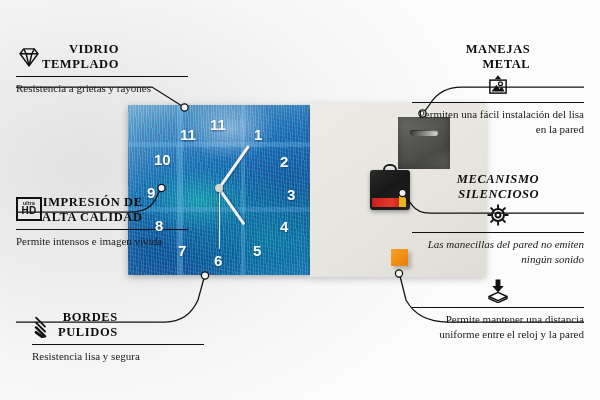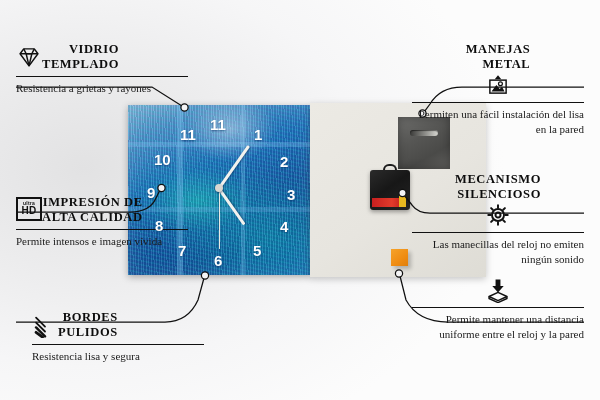--- a/index.html
+++ b/index.html
@@ -116,21 +116,21 @@
     font-family:"Liberation Serif", serif;
     font-size:11px; color:#1a1a1a; line-height:1.35;
   }
   .f-icon { width:26px; height:26px; flex:0 0 26px; }
   .f-icon svg { width:26px; height:26px; display:block; }
 
   #feat-vidrio     { left:16px;  top:42px; }
   #feat-impresion  { left:16px;  top:188px;margin-top:7px; }
   #feat-bordes     { left:32px;  top:277px;margin-top:33px; }
   #feat-manejas    { left:412px; top:42px; }
-  #feat-mecanismo  { left:412px; top:172px; }
+  #feat-mecanismo  { left:412px; top:172px;font-style:italic; }
   #feat-espaciador { left:412px; top:277px; }
 
   .hd-box {
     width:26px; height:24px; border:2px solid #111;
     display:flex; flex-direction:column; align-items:center; justify-content:center;
     line-height:1;
   }
   .hd-ultra { font-family:"Liberation Sans", sans-serif; font-size:5px; font-weight:700; color:#111; letter-spacing:.2px; }
   .hd-main  { font-family:"Liberation Sans", sans-serif; font-size:10px; font-weight:700; color:#111; letter-spacing:.3px; }
 </style>
@@ -279,21 +279,21 @@
           <path d="M16 4 v3 M16 25 v3 M4 16 h3 M25 16 h3
                    M7.5 7.5 l2.1 2.1 M22.4 22.4 l2.1 2.1
                    M24.5 7.5 l-2.1 2.1 M9.6 22.4 l-2.1 2.1"></path>
           <circle cx="16" cy="16" r="7.4"></circle>
           <circle cx="16" cy="16" r="3.1"></circle>
         </g>
           </svg>
       </span>
     </div>
     <div class="f-rule"></div>
-    <div class="f-sub">Las manecillas del reloj no emiten ningún sonido</div>
+    <div class="f-sub">Las manecillas del pared no emiten ningún sonido</div>
   </div>
 
   <div class="feature right" id="feat-espaciador">
     <div class="f-head">
       <span class="f-icon">
         <svg viewBox="0 0 32 32">
           <path d="M13 3 h6 v8 h4 l-7 8 -7 -8 h4 Z" fill="#111"></path>
           <path d="M16 19 L27 24 L16 29 L5 24 Z" fill="none" stroke="#111" stroke-width="1.8" stroke-linejoin="round"></path>
           <path d="M5 24 v2.5 L16 31.5 L27 26.5 V24" fill="none" stroke="#111" stroke-width="1.8" stroke-linejoin="round"></path>
         </svg>

